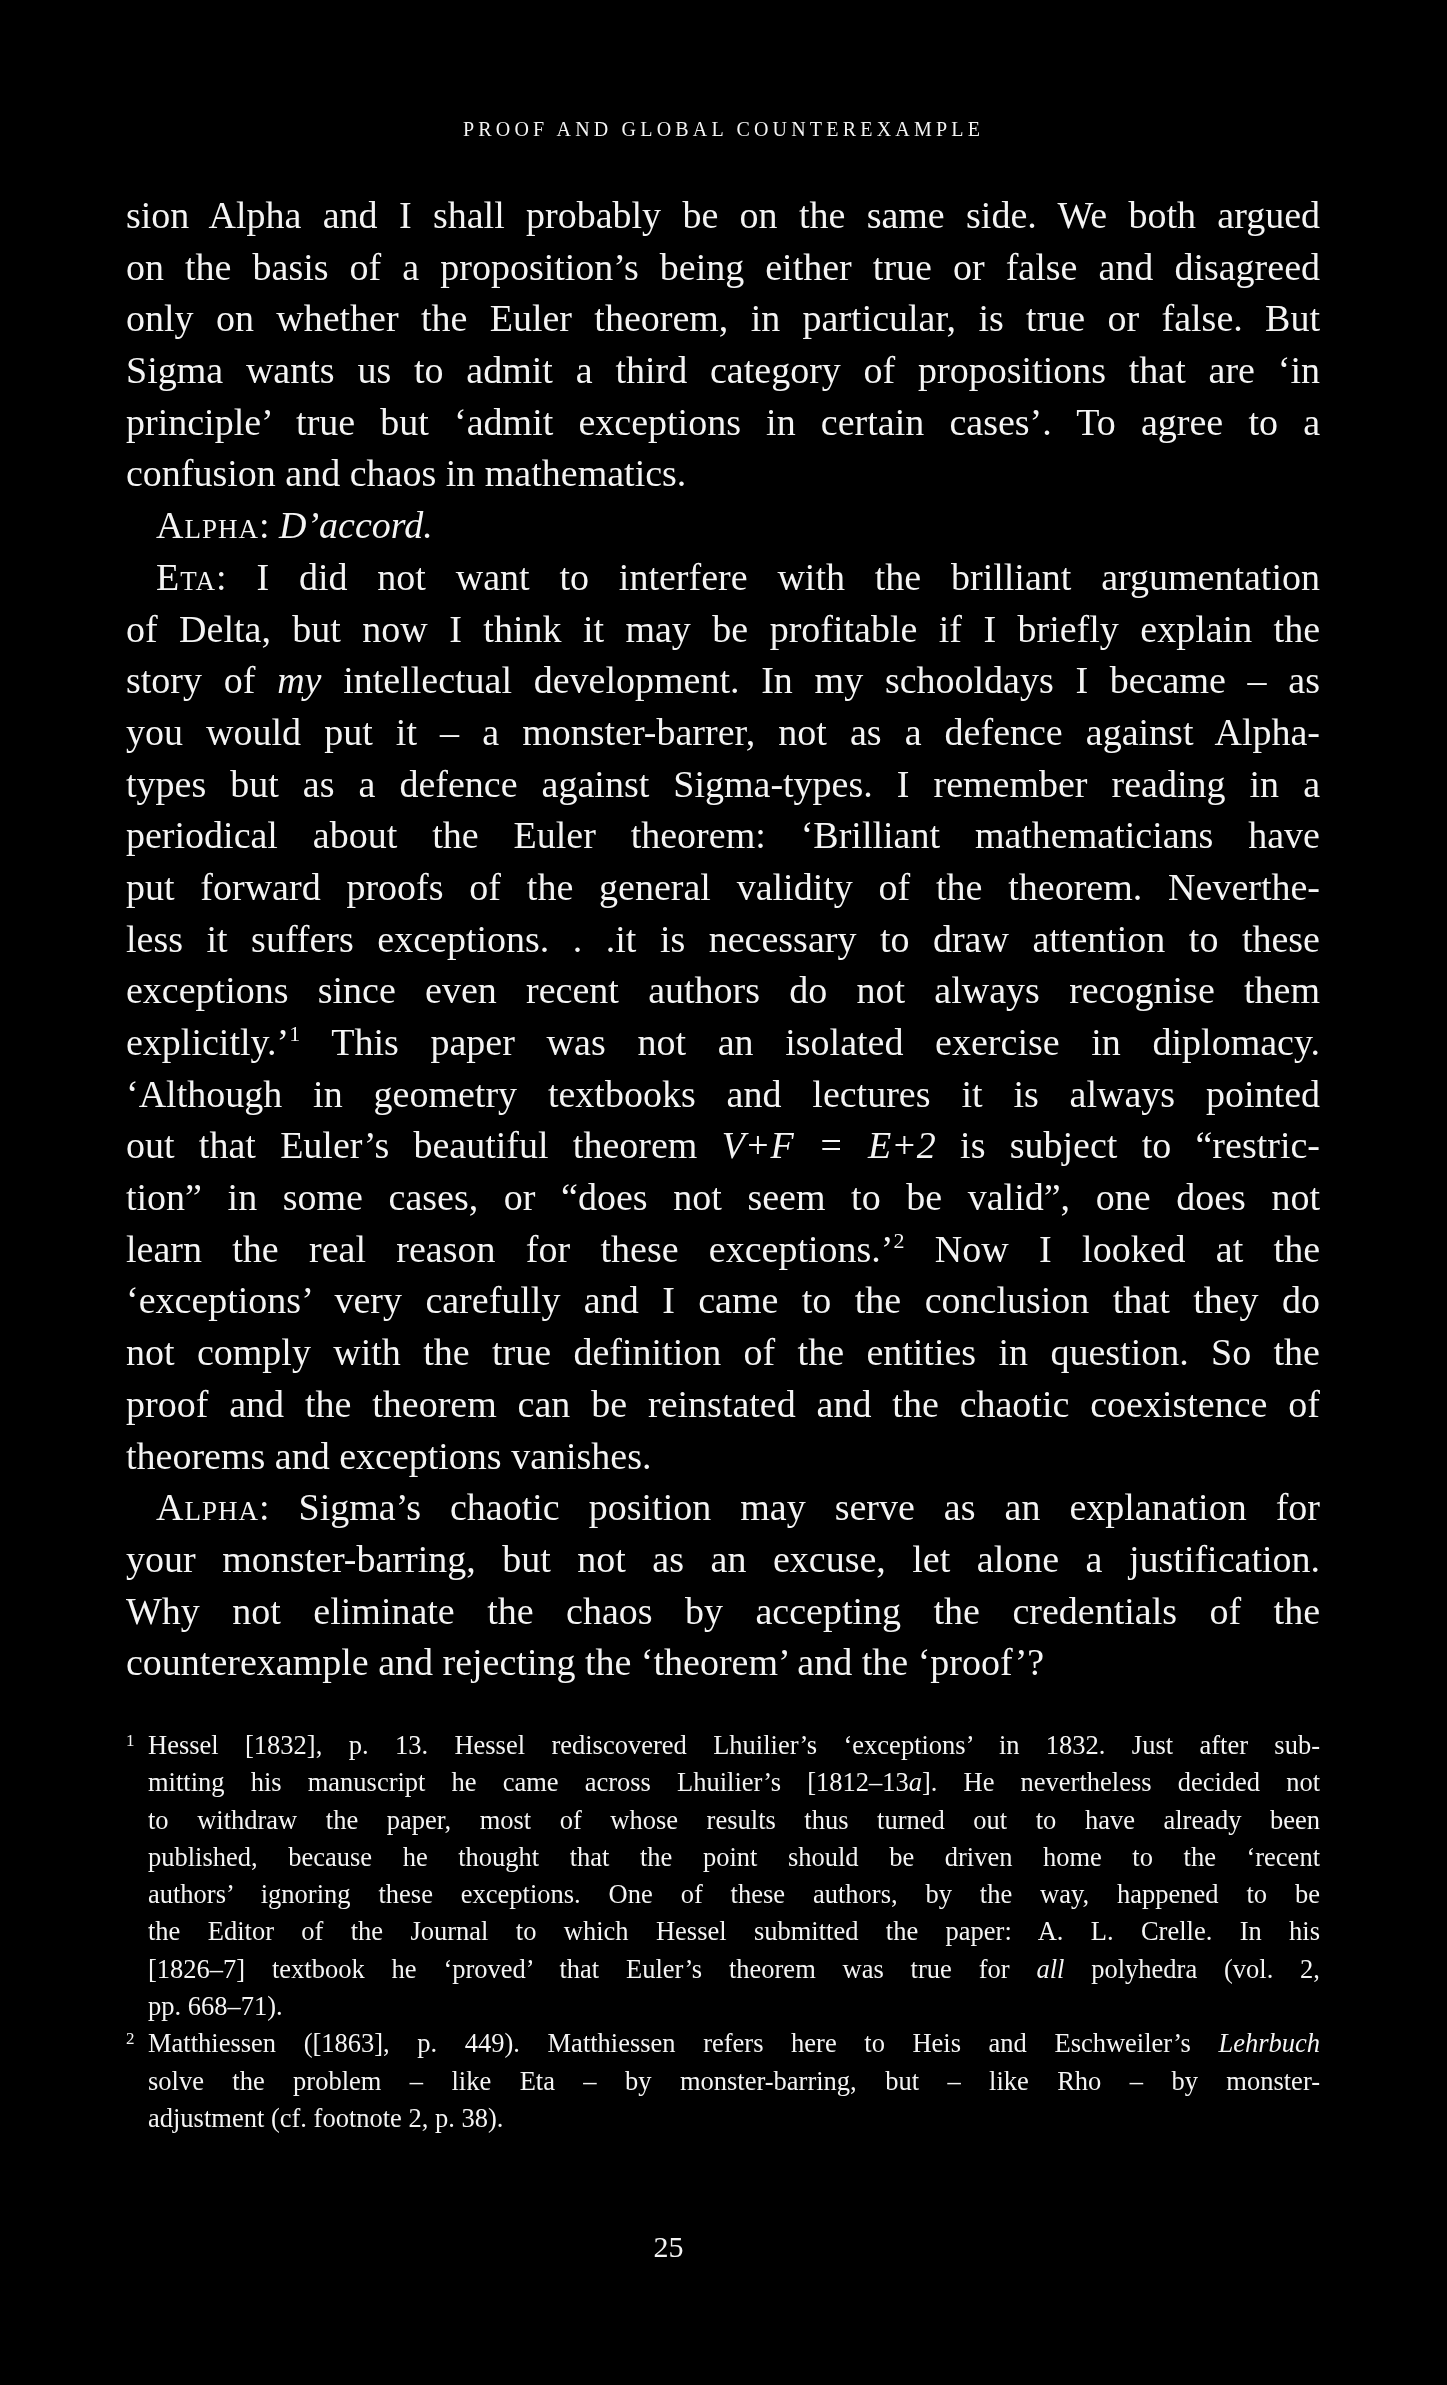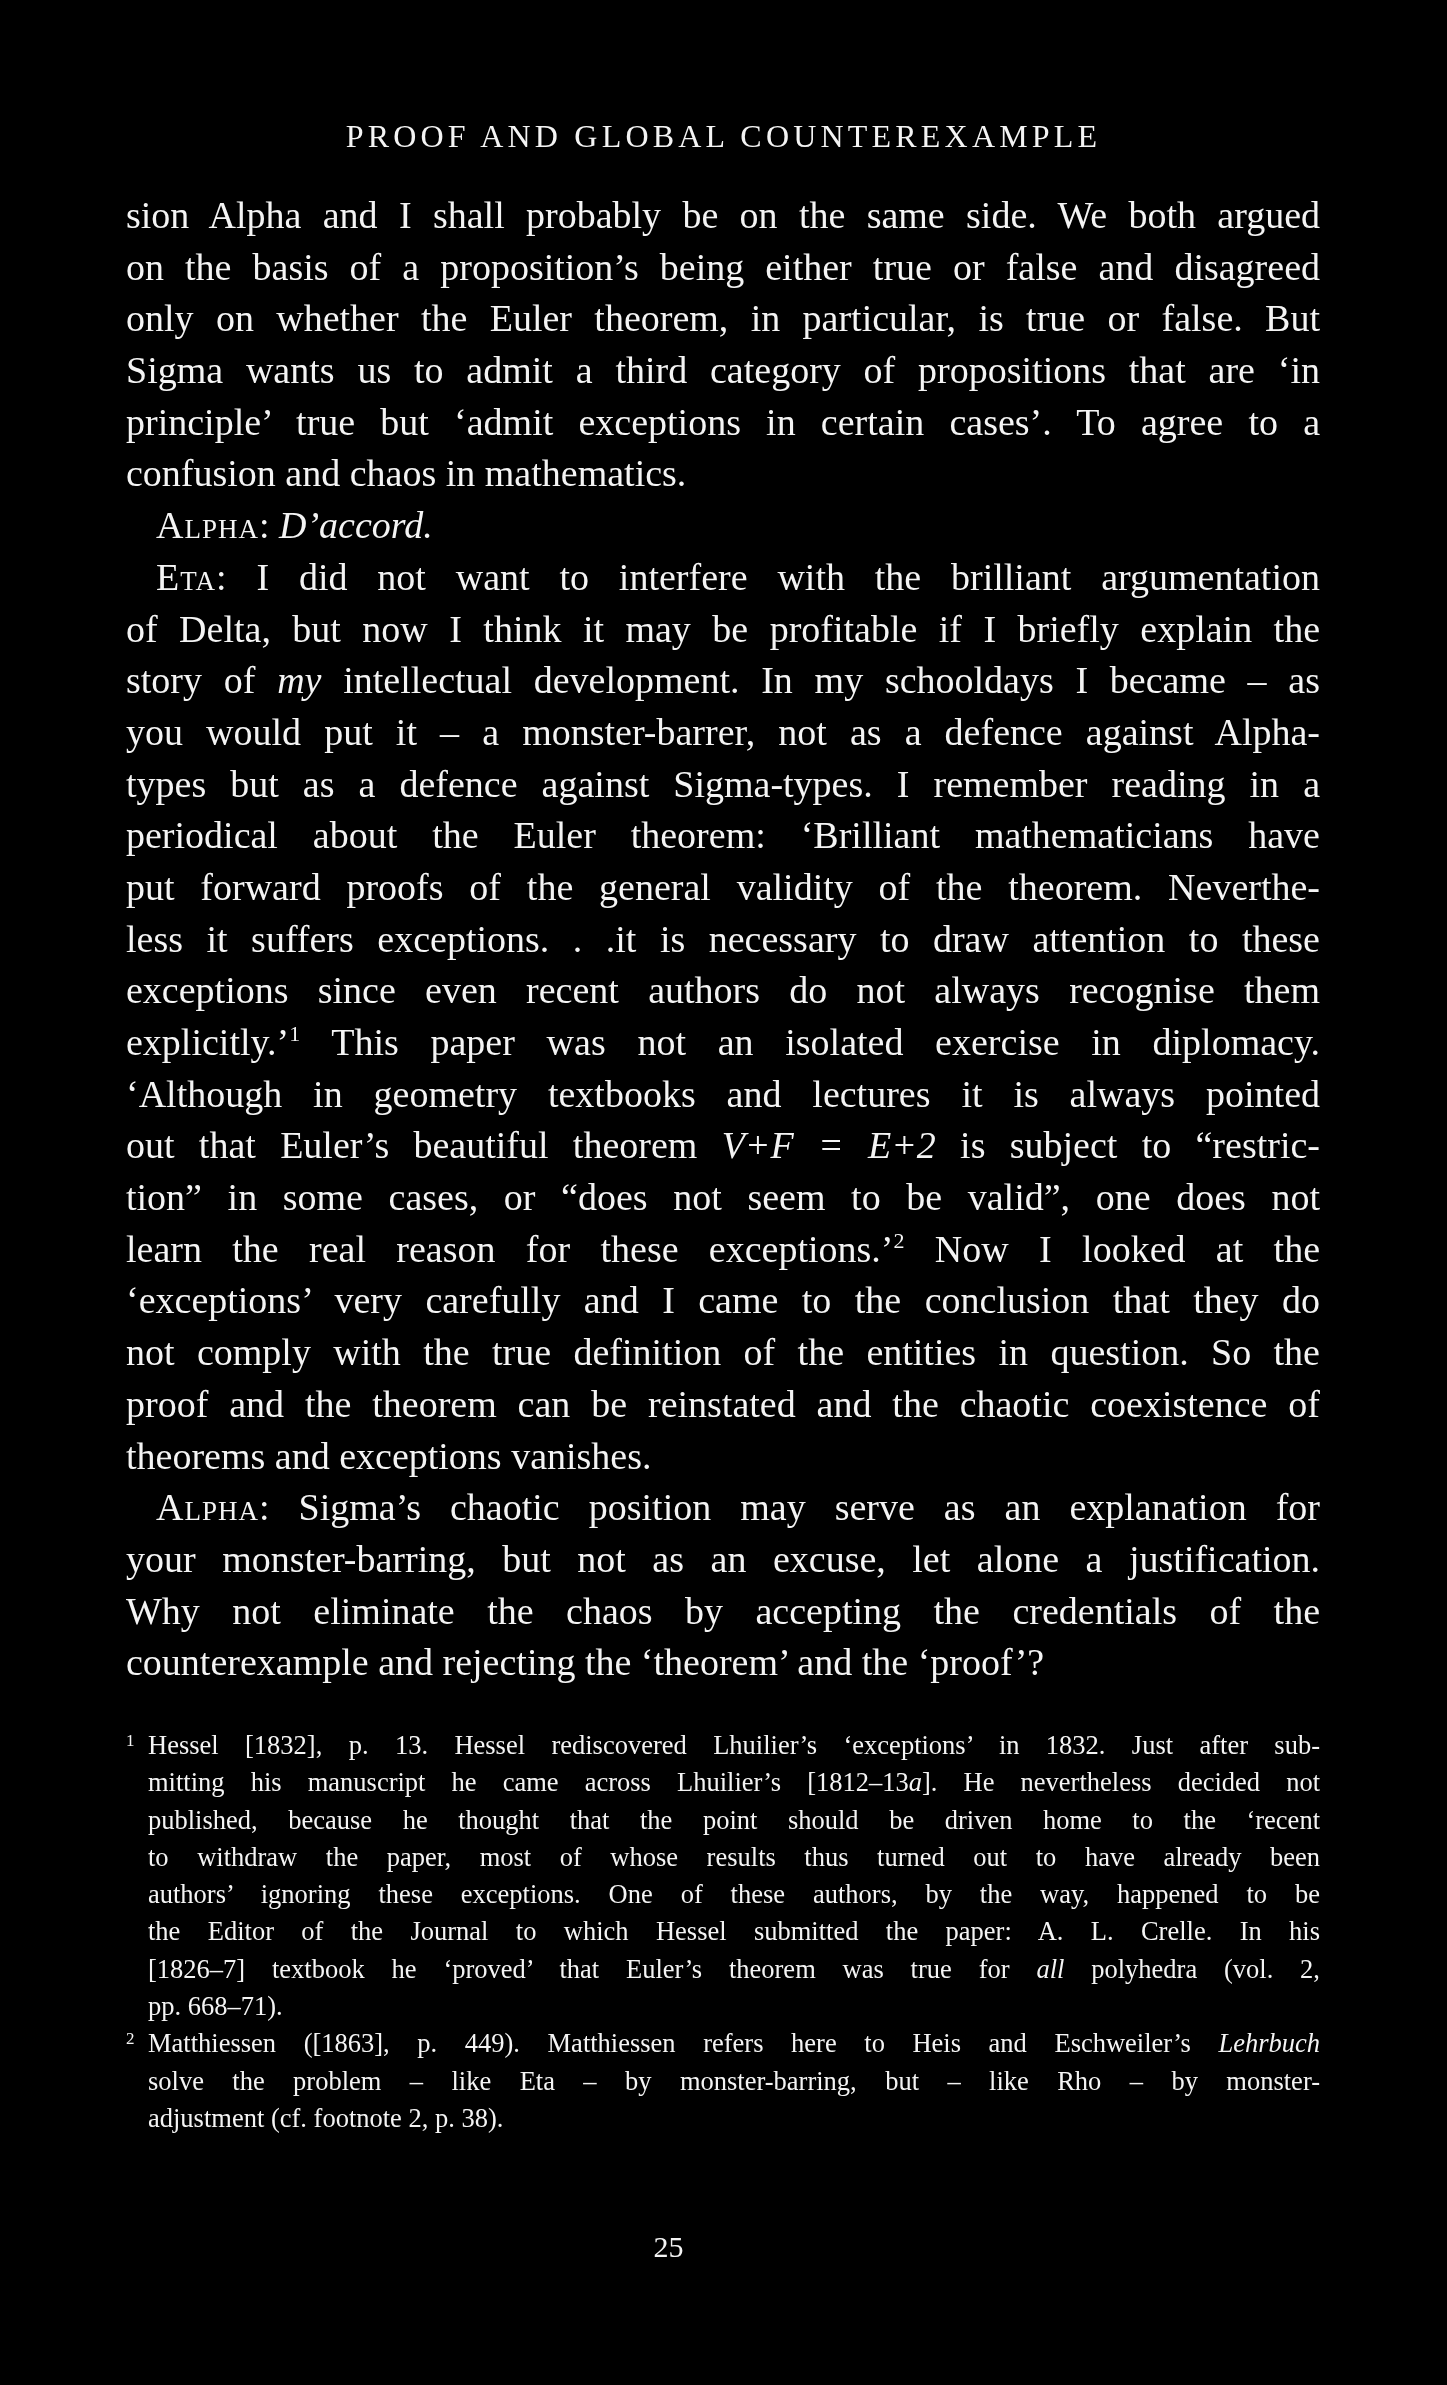--- a/index.html
+++ b/index.html
@@ -1,17 +1,17 @@
 <!DOCTYPE html>
 <html><head>
 <meta charset="utf-8">
 <style>
   html, body { margin: 0; padding: 0; background: #000; }
   body { width: 1447px; height: 2385px; position: relative; overflow: hidden; color: #f4f4f4; font-family: "Liberation Serif", "DejaVu Serif", serif; }
-  .running-head { position: absolute; top: 118px; left: 0; width: 1447px; text-align: center; font-size: 32px; letter-spacing: 4.2px; font-weight: normal; }
+  .running-head { position: absolute; top: 118px; left: 0; width: 1447px; text-align: center; font-size: 20px; letter-spacing: 4.2px; font-weight: normal; }
   .body-text { position: absolute; top: 190px; left: 126px; width: 1194px; }
   .line { display: block; height: 51.7px; line-height: 51.7px; font-size: 38px; text-align: justify; text-align-last: justify; white-space: nowrap; overflow: visible; }
   .line.last { text-align-last: left; }
   .line.indent { padding-left: 30px; }
   .sc { font-variant: small-caps; letter-spacing: 1px; margin-top: 36px; }
   .it { font-style: italic; }
   sup.fn { font-size: 22px; vertical-align: 14px; line-height: 0; }
   .footnotes { position: absolute; top: 1727px; left: 126px; width: 1194px; }
   .fline { display: block; height: 37.3px; line-height: 37.3px; font-size: 26.5px; text-align: justify; text-align-last: justify; white-space: nowrap; }
   .fline.last { text-align-last: left; }
@@ -55,22 +55,22 @@
 
   <span class="line indent"><span class="sc">Alpha</span><span>: </span><span>Sigma’s chaotic position may serve as an explanation for</span></span>
   <span class="line">your monster-barring, but not as an excuse, let alone a justification.</span>
   <span class="line">Why not eliminate the chaos by accepting the credentials of the</span>
   <span class="line last">counterexample and rejecting the ‘theorem’ and the ‘proof’?</span>
 </div>
 
 <div class="footnotes">
   <span class="fline"><span class="fnum">1</span><span>Hessel [1832], p. 13. Hessel rediscovered Lhuilier’s ‘exceptions’ in 1832. Just after sub-</span></span>
   <span class="fline cont"><span>mitting his manuscript he came across Lhuilier’s [1812–13</span><span class="it">a</span><span>]. He nevertheless decided not</span></span>
+  <span class="fline cont">to withdraw the paper, most of whose results thus turned out to have already been</span>
   <span class="fline cont">published, because he thought that the point should be driven home to the ‘recent</span>
-  <span class="fline cont">to withdraw the paper, most of whose results thus turned out to have already been</span>
   <span class="fline cont">authors’ ignoring these exceptions. One of these authors, by the way, happened to be</span>
   <span class="fline cont">the Editor of the Journal to which Hessel submitted the paper: A. L. Crelle. In his</span>
   <span class="fline cont"><span>[1826–7] textbook he ‘proved’ that Euler’s theorem was true for </span><span class="it">all</span><span> polyhedra (vol. 2,</span></span>
   <span class="fline cont last">pp. 668–71).</span>
 
   <span class="fline"><span class="fnum">2</span><span>Matthiessen ([1863], p. 449). Matthiessen refers here to Heis and Eschweiler’s </span><span class="it">Lehrbuch</span></span>
   <span class="fline cont">solve the problem – like Eta – by monster-barring, but – like Rho – by monster-</span>
   <span class="fline cont last">adjustment (cf. footnote 2, p. 38).</span>
 </div>
 

